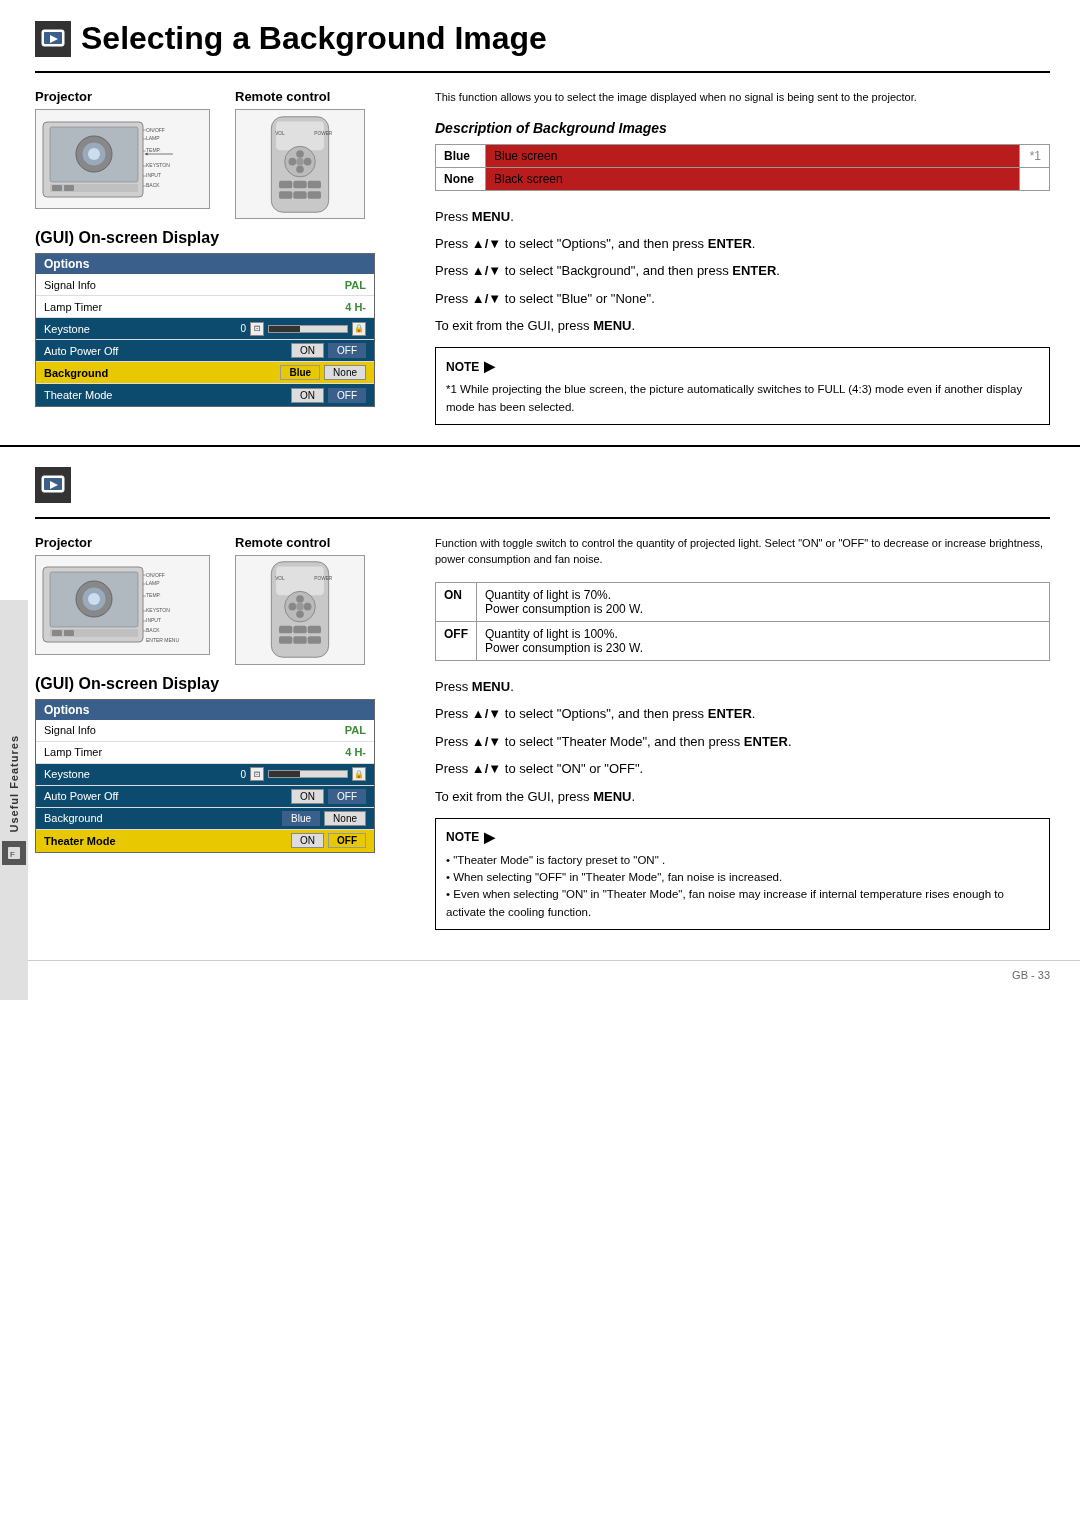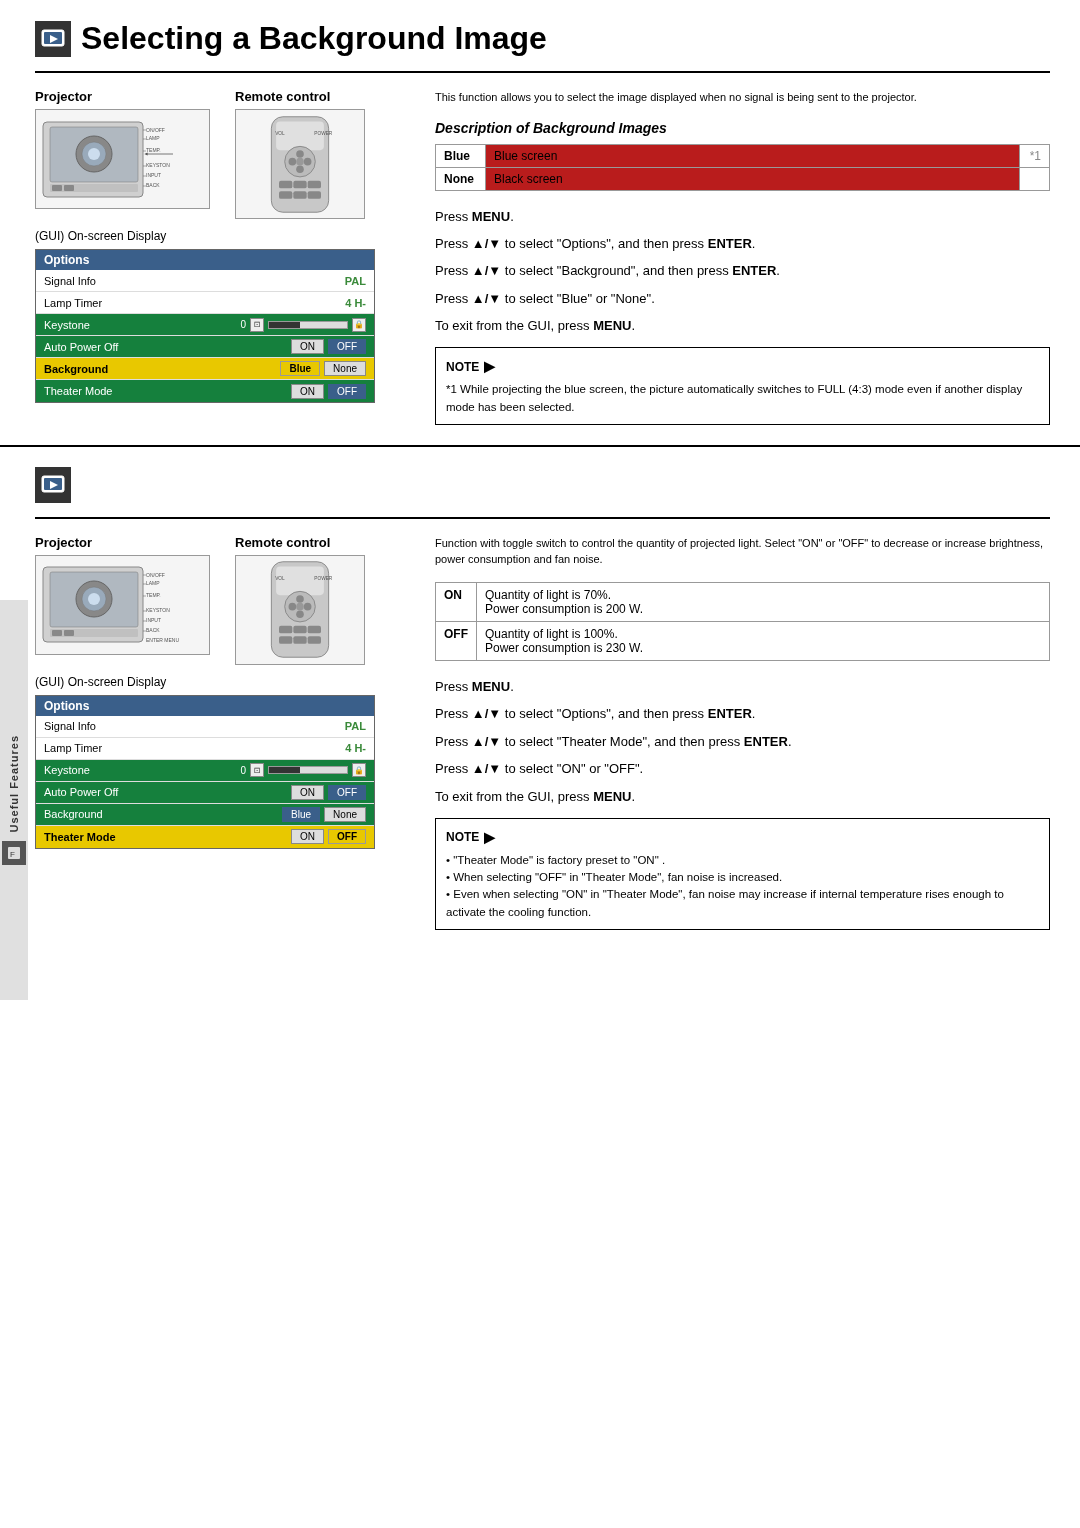--- a/index.html
+++ b/index.html
@@ -135,22 +135,22 @@
       width: 170px;
       height: 95px;
     }
     .remote-mockup {
       width: 100px;
       height: 105px;
     }
 
     
     .gui-label {
-      font-weight: normal;
-      font-size: 12px;
+      font-weight: bold;
+      font-size: 16px;
       margin-bottom: 6px;
       margin-top: 8px;
     }
     .gui-box {
       border: 1px solid #666;
       width: 340px;
       background: #fff;
     }
     .gui-header {
       background: #3a5f8a;
@@ -173,21 +173,21 @@
       color: #000;
     }
     .gui-row-value {
       color: #3a8a3a;
       font-weight: bold;
       font-size: 11px;
     }
     .gui-row-value.pal { color: #3a8a3a; }
 
     .gui-row.highlight-blue {
-      background: #15803d;
+      background: #0c4a6e;
       color: #fff;
     }
     .gui-row.highlight-blue .gui-row-label { color: #fff; }
     .gui-row.highlight-yellow {
       background: #e8c800;
       color: #000;
     }
 
     .gui-btn-group {
       display: flex;
@@ -675,14 +675,18 @@
             <span class="note-arrow">▶</span>
           </div>
           <p>• "Theater Mode" is factory preset to "ON" .</p>
           <p>• When selecting "OFF" in "Theater Mode", fan noise is increased.</p>
           <p>• Even when selecting "ON" in "Theater Mode", fan noise may increase if internal temperature rises enough to activate the cooling function.</p>
         </div>
       </div>
     </div>
   </div>
 
+  <div class="page-footer">
+    <span></span>
+    <span>GB - 33</span>
+  </div>
 
 </div>
 
 </body></html>

